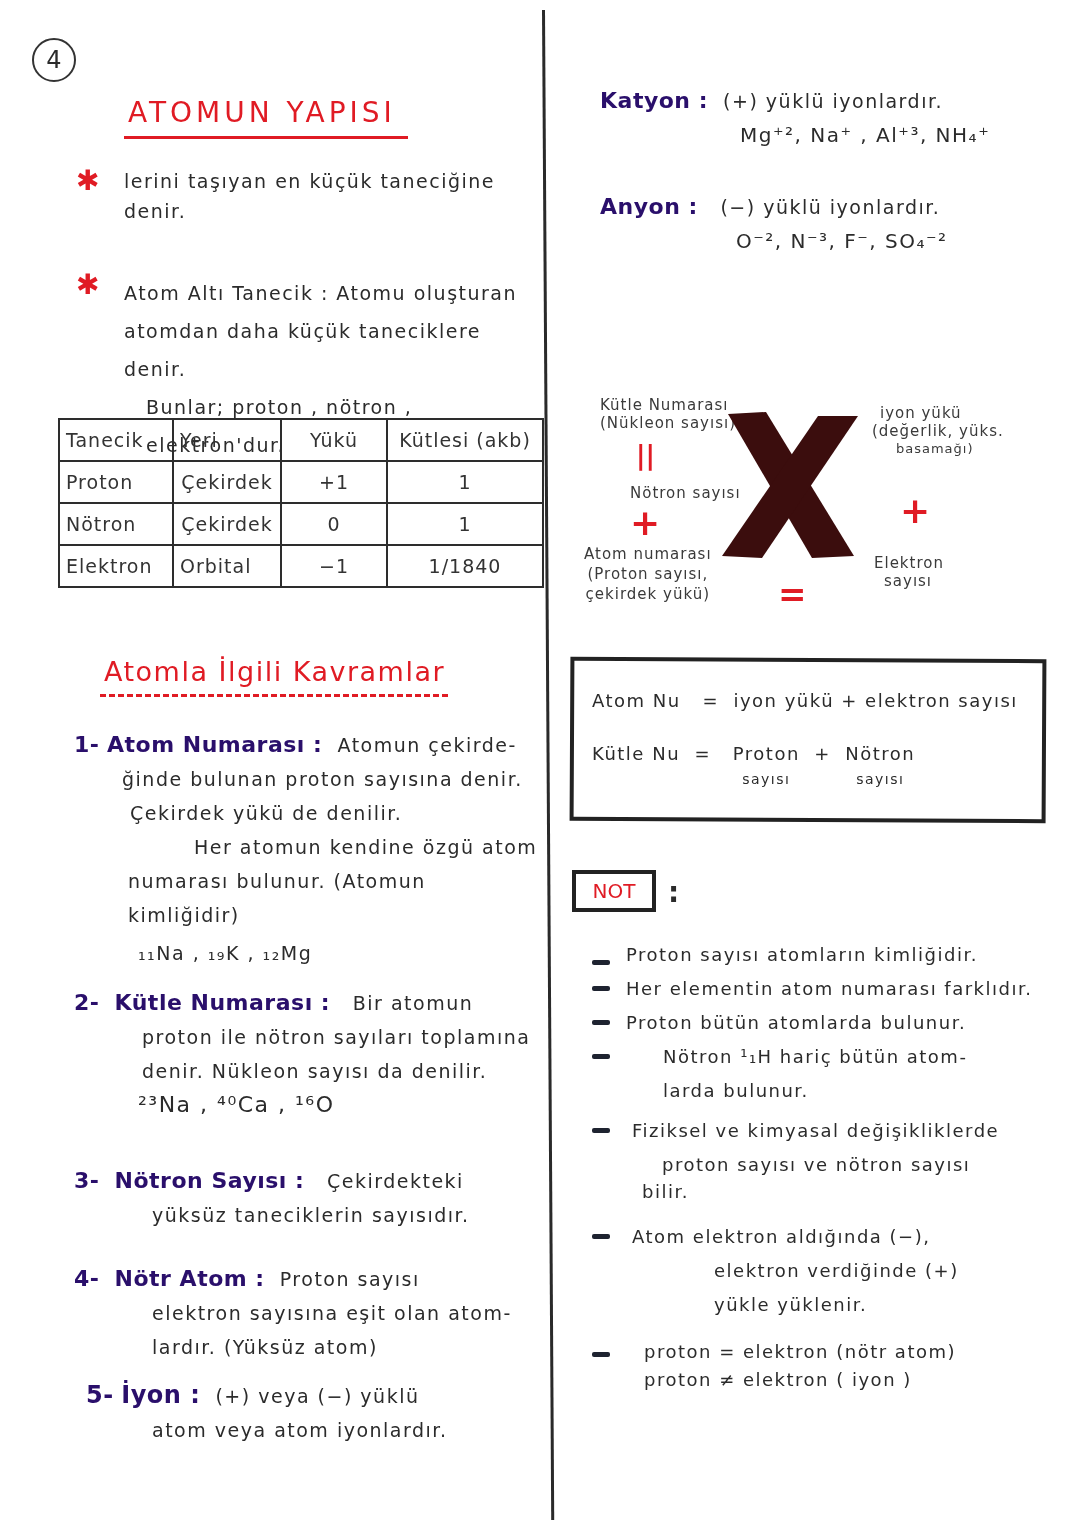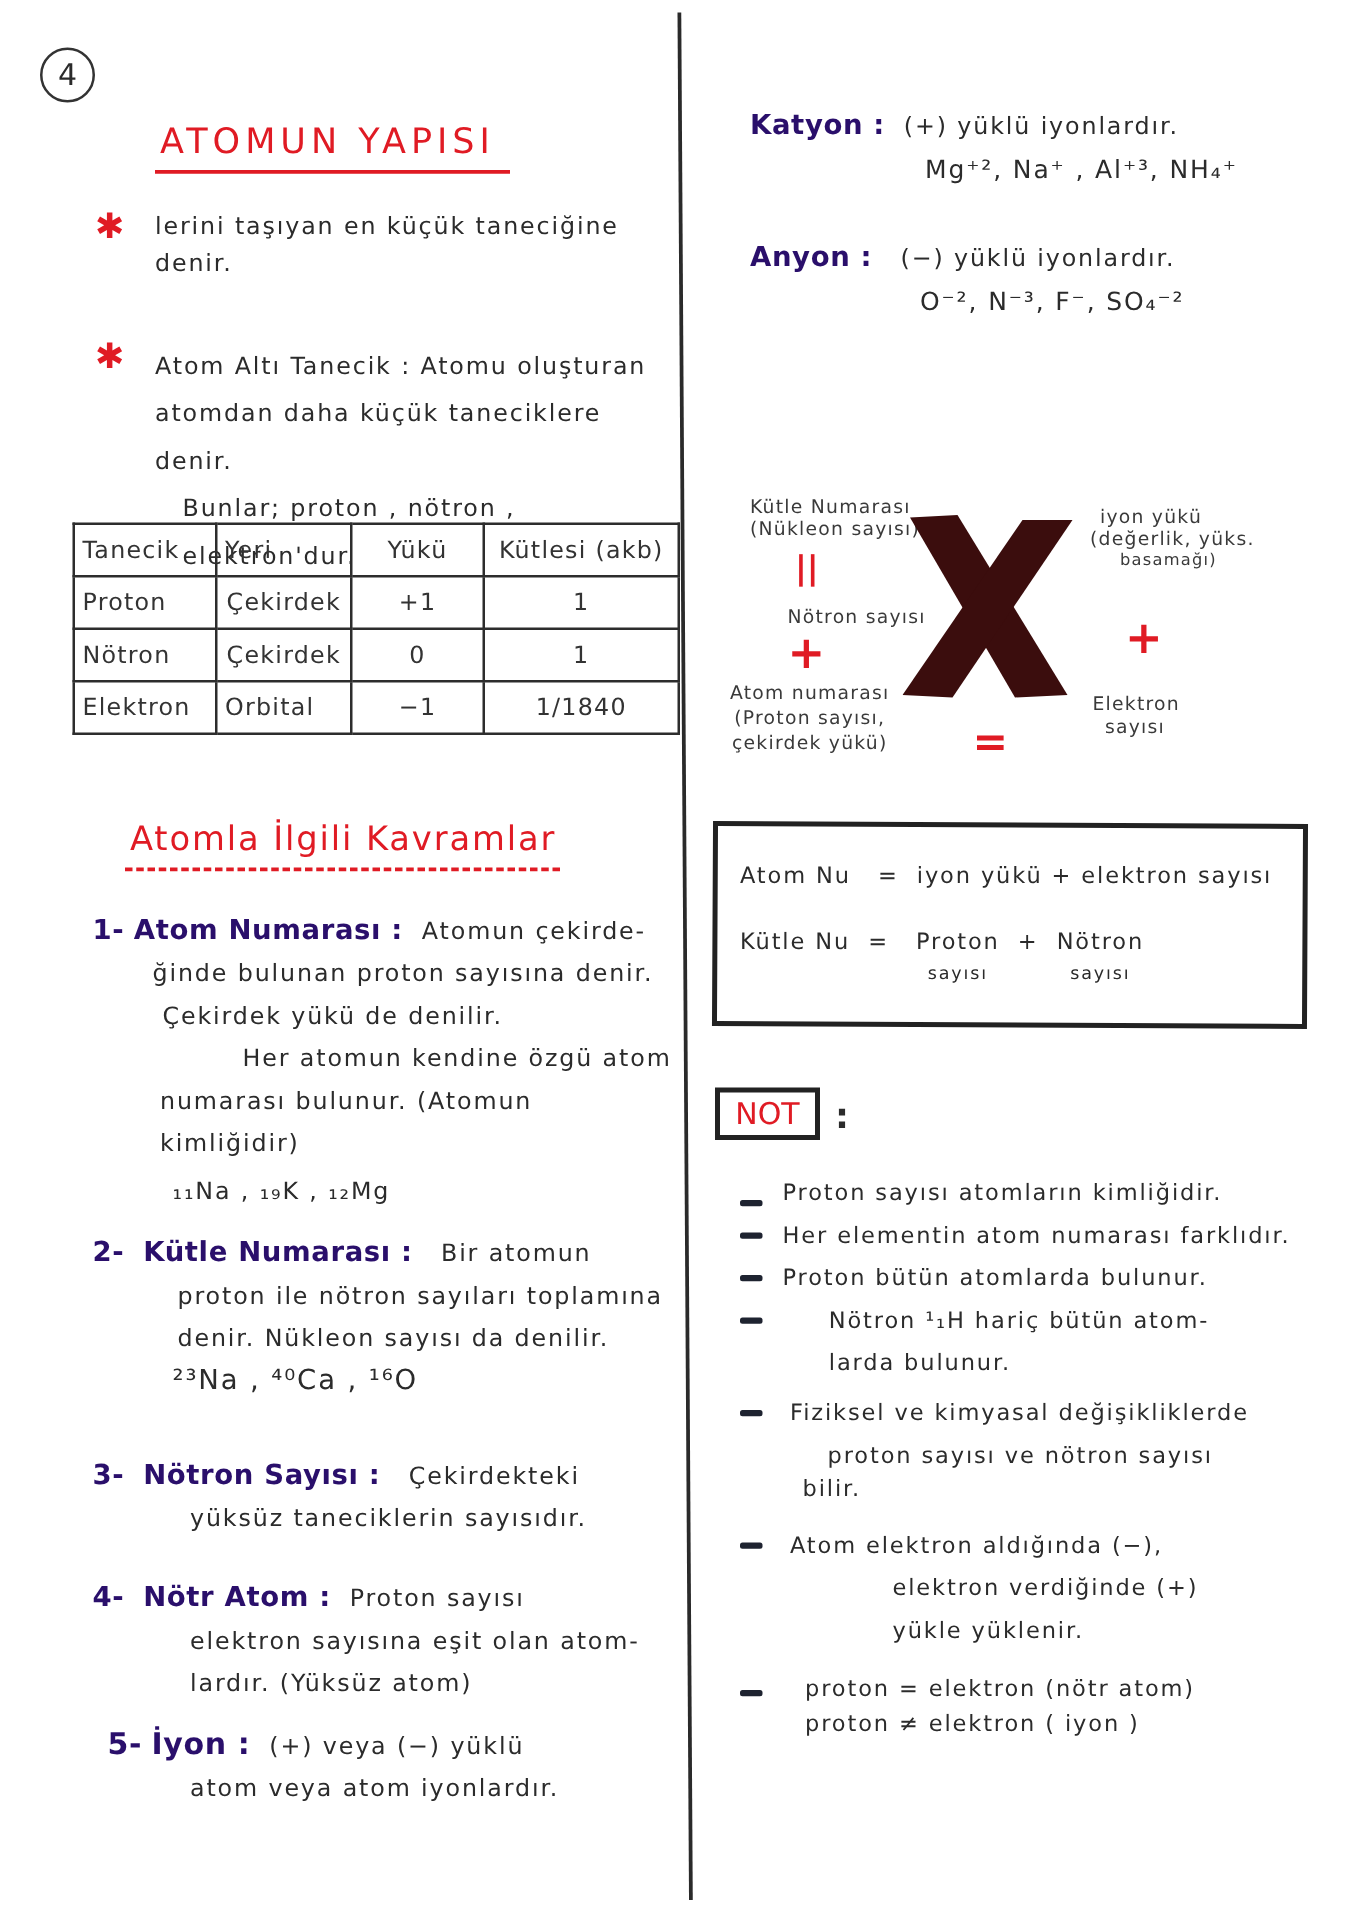--- a/index.html
+++ b/index.html
@@ -27,21 +27,21 @@
   .title2 { left: 104px; top: 656px; font-size: 27px; letter-spacing: 1.5px; color: #e01b24; }
   .title2-ul { left: 100px; top: 694px; width: 348px; height: 0; border-top: 3px dashed #e01b24; }
 
   .term-head { font-size: 22px; color: #2a0f6b; font-weight: bold; letter-spacing: 0.5px; }
 
   .xmark { left: 722px; top: 410px; width: 140px; height: 150px; }
   .redsym { color: #e01b24; font-weight: bold; }
 
   .formula-box { left: 570px; top: 658px; width: 476px; height: 164px; border: 4px solid #222; box-sizing: border-box; transform: rotate(0.3deg); }
 
-  .not-box { left: 572px; top: 870px; width: 84px; height: 42px; border: 4px solid #222; box-sizing: border-box; color: #e01b24; font-size: 24px; text-align: center; line-height: 34px; }
+  .not-box { left: 572px; top: 870px; width: 84px; height: 42px; border: 4px solid #222; box-sizing: border-box; color: #e01b24; font-size: 20px; text-align: center; line-height: 34px; }
   .dash { width: 18px; height: 5px; background: #1e2330; border-radius: 2px; }
   .small { font-size: 15px; letter-spacing: 1px; }
 </style>
 </head>
 <body>
 
 <div class="abs divider"></div>
 
 <div class="abs page-num">4</div>
 

